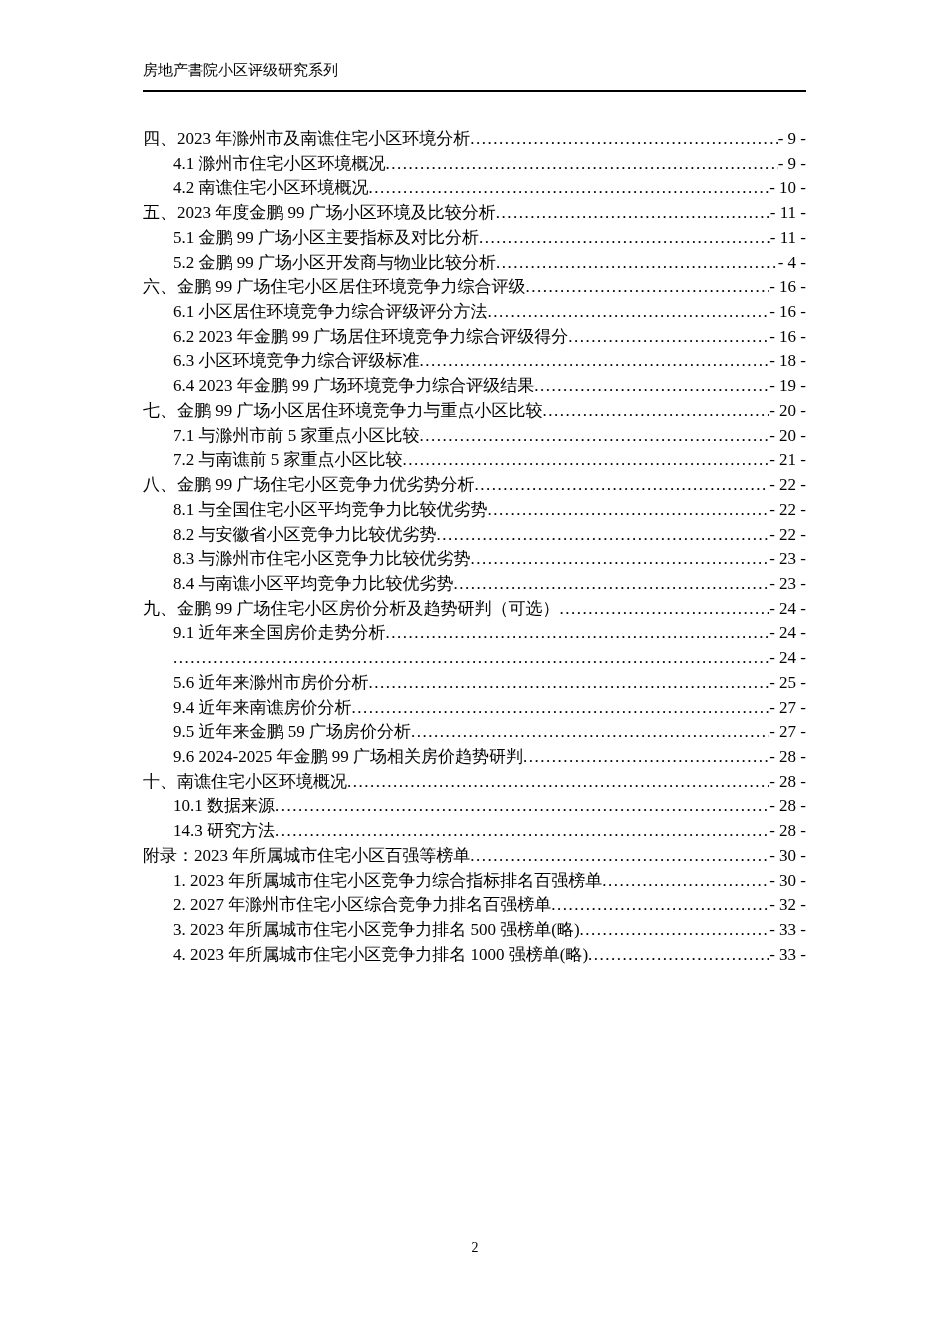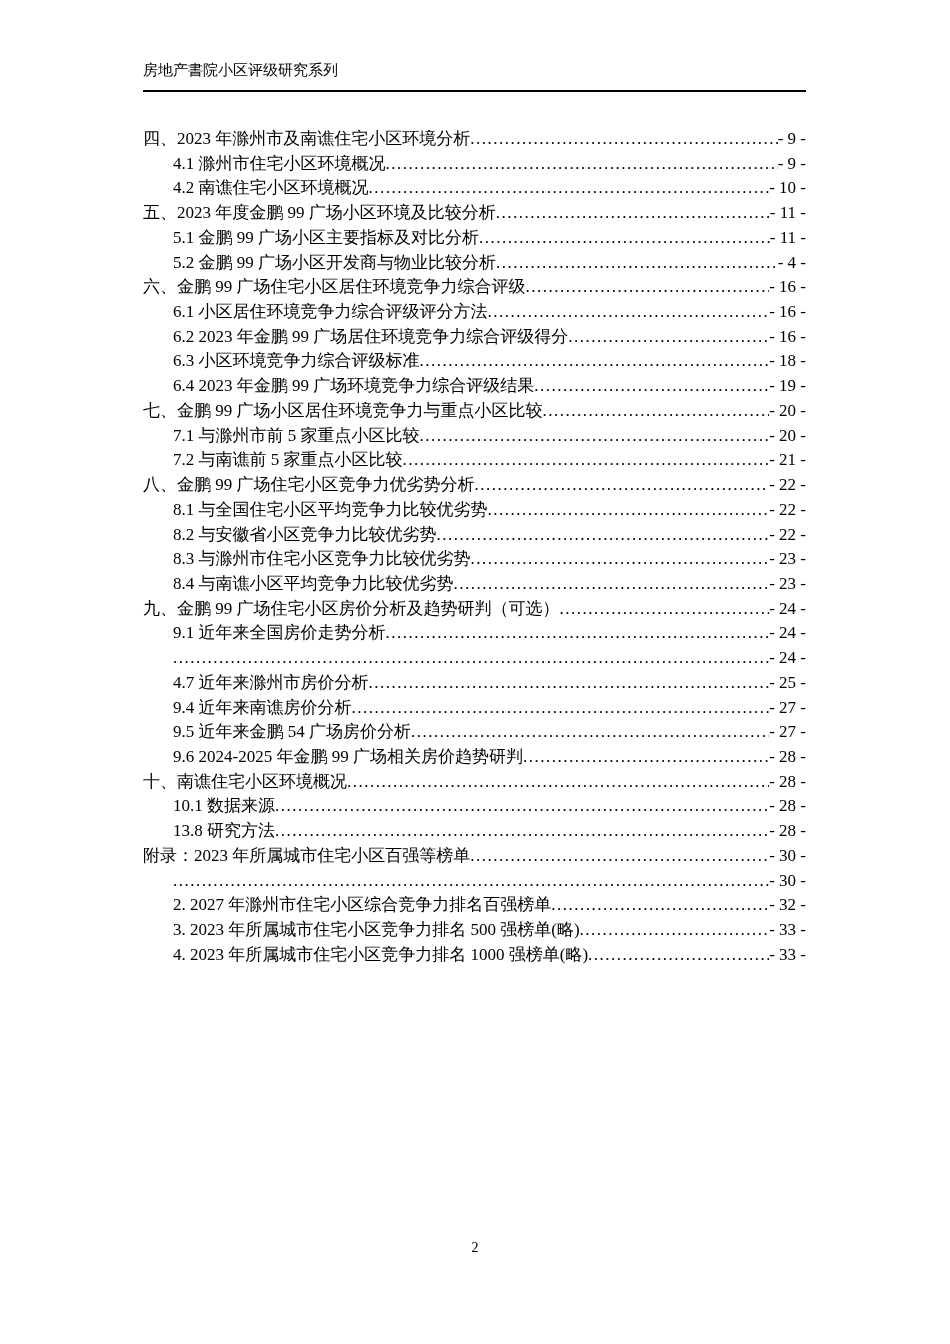--- a/index.html
+++ b/index.html
@@ -212,33 +212,33 @@
       <span class="toc-dots"></span>
       <span class="toc-page">- 24 -</span>
     </div>
 
     <div class="toc-row sub">
       <span class="toc-dots"></span>
       <span class="toc-page">- 24 -</span>
     </div>
 
     <div class="toc-row sub">
-      <span class="toc-title">4.7 近年来滁州市房价分析</span>
+      <span class="toc-title">5.6 近年来滁州市房价分析</span>
       <span class="toc-dots"></span>
       <span class="toc-page">- 25 -</span>
     </div>
 
     <div class="toc-row sub">
       <span class="toc-title">9.4 近年来南谯房价分析</span>
       <span class="toc-dots"></span>
       <span class="toc-page">- 27 -</span>
     </div>
 
     <div class="toc-row sub">
-      <span class="toc-title">9.5 近年来金鹏 54 广场房价分析</span>
+      <span class="toc-title">9.5 近年来金鹏 59 广场房价分析</span>
       <span class="toc-dots"></span>
       <span class="toc-page">- 27 -</span>
     </div>
 
     <div class="toc-row sub">
       <span class="toc-title">9.6 2024-2025 年金鹏 99 广场相关房价趋势研判</span>
       <span class="toc-dots"></span>
       <span class="toc-page">- 28 -</span>
     </div>
 
@@ -248,32 +248,33 @@
       <span class="toc-page">- 28 -</span>
     </div>
 
     <div class="toc-row sub">
       <span class="toc-title">10.1 数据来源</span>
       <span class="toc-dots"></span>
       <span class="toc-page">- 28 -</span>
     </div>
 
     <div class="toc-row sub">
-      <span class="toc-title">13.8 研究方法</span>
+      <span class="toc-title">14.3 研究方法</span>
       <span class="toc-dots"></span>
       <span class="toc-page">- 28 -</span>
     </div>
 
     <div class="toc-row">
       <span class="toc-title">附录：2023 年所属城市住宅小区百强等榜单</span>
       <span class="toc-dots"></span>
       <span class="toc-page">- 30 -</span>
     </div>
 
     <div class="toc-row sub">
+      <span class="toc-title">1. 2023 年所属城市住宅小区竞争力综合指标排名百强榜单</span>
       <span class="toc-dots"></span>
       <span class="toc-page">- 30 -</span>
     </div>
 
     <div class="toc-row sub">
       <span class="toc-title">2. 2027 年滁州市住宅小区综合竞争力排名百强榜单</span>
       <span class="toc-dots"></span>
       <span class="toc-page">- 32 -</span>
     </div>
 

